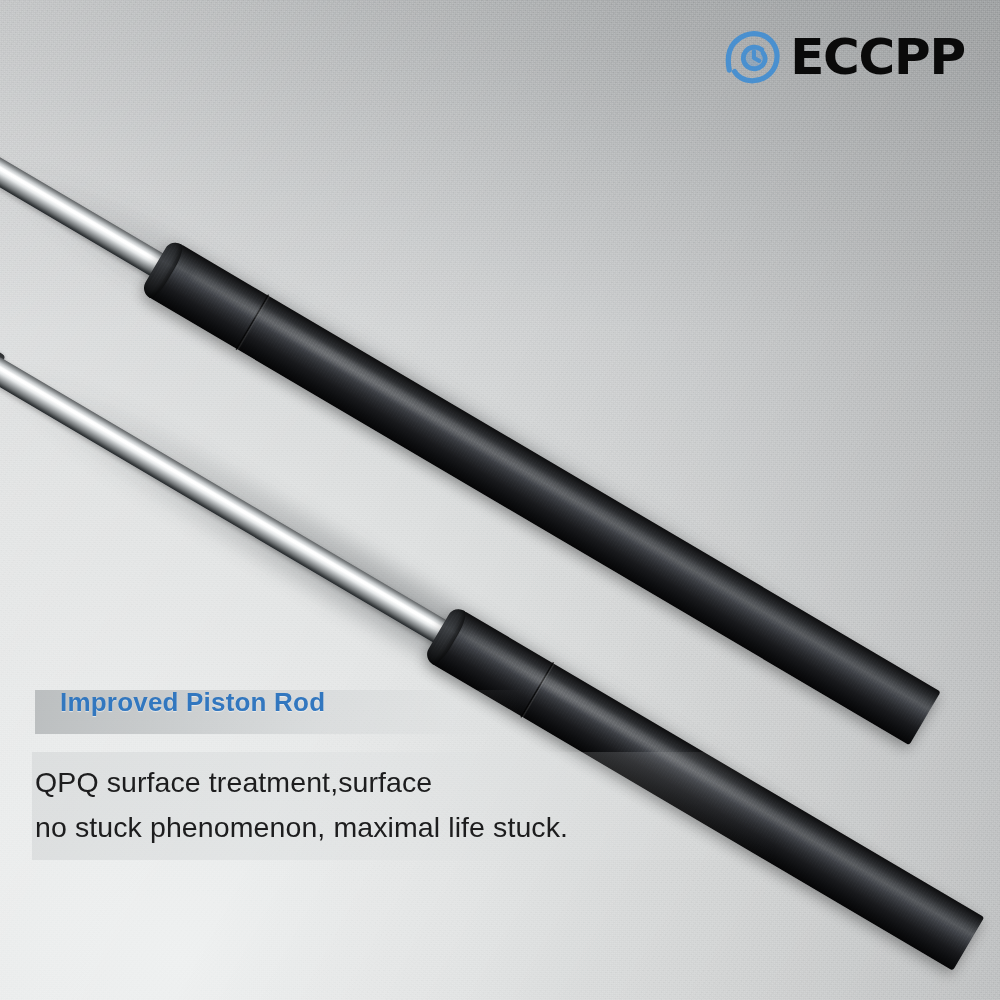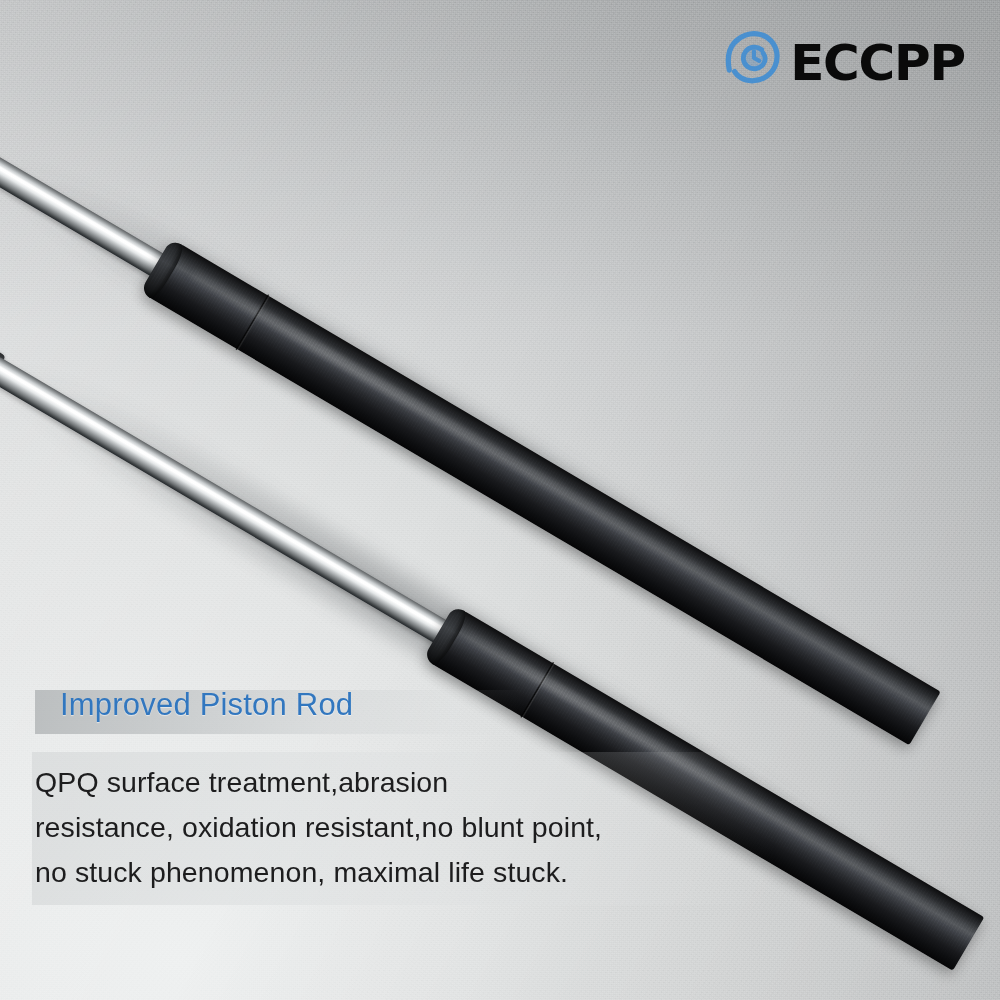--- a/index.html
+++ b/index.html
@@ -170,22 +170,22 @@
       rgba(160,164,166,0.62) 0%,
       rgba(176,180,182,0.52) 30%,
       rgba(196,200,202,0.34) 60%,
       rgba(214,217,218,0.12) 85%,
       rgba(222,224,225,0.0) 100%);
   }
   .heading-text {
     position: absolute;
     left: 25px;
     top: -3px;
-    font-size: 31px;
-    font-weight: normal;
+    font-size: 26px;
+    font-weight: bold;
     letter-spacing: 0.2px;
     color: #3277bf;
     text-shadow: 0 1px 1px rgba(255,255,255,0.55);
     white-space: nowrap;
   }
   .body-wrap {
     position: relative;
     margin-left: 35px;
     margin-top: 26px;
     width: 730px;
@@ -208,21 +208,21 @@
     white-space: nowrap;
     letter-spacing: 0.1px;
   }
 
   
   .brand {
     position: absolute;
     right: 35px;
     top: 26px;
     display: flex;
-    align-items: flex-end;
+    align-items: center;
     gap: 6px;
   }
   .brand-mark { width: 62px; height: 62px; display: block; }
   .brand-word {
     font-size: 50px;
     font-weight: bold;
     letter-spacing: -1.2px;
     color: #0a0a0a;
     line-height: 1;
     font-family: "DejaVu Sans", sans-serif;
@@ -294,20 +294,19 @@
 
   <div class="caption">
 
     <div class="heading-wrap">
       <div class="heading-band"></div>
       <div class="heading-text">Improved Piston Rod</div>
     </div>
 
     <div class="body-wrap">
       <div class="body-band"></div>
-      <div class="body-line">QPQ surface treatment,abrasion</div>
-      <div class="body-line">resistance, oxidation resistant,no blunt point,</div>
+      <div class="body-line">QPQ surface treatment,surface</div>
       <div class="body-line">no stuck phenomenon, maximal life stuck.</div>
     </div>
 
   </div>
 
 </div>
 
 </body></html>

